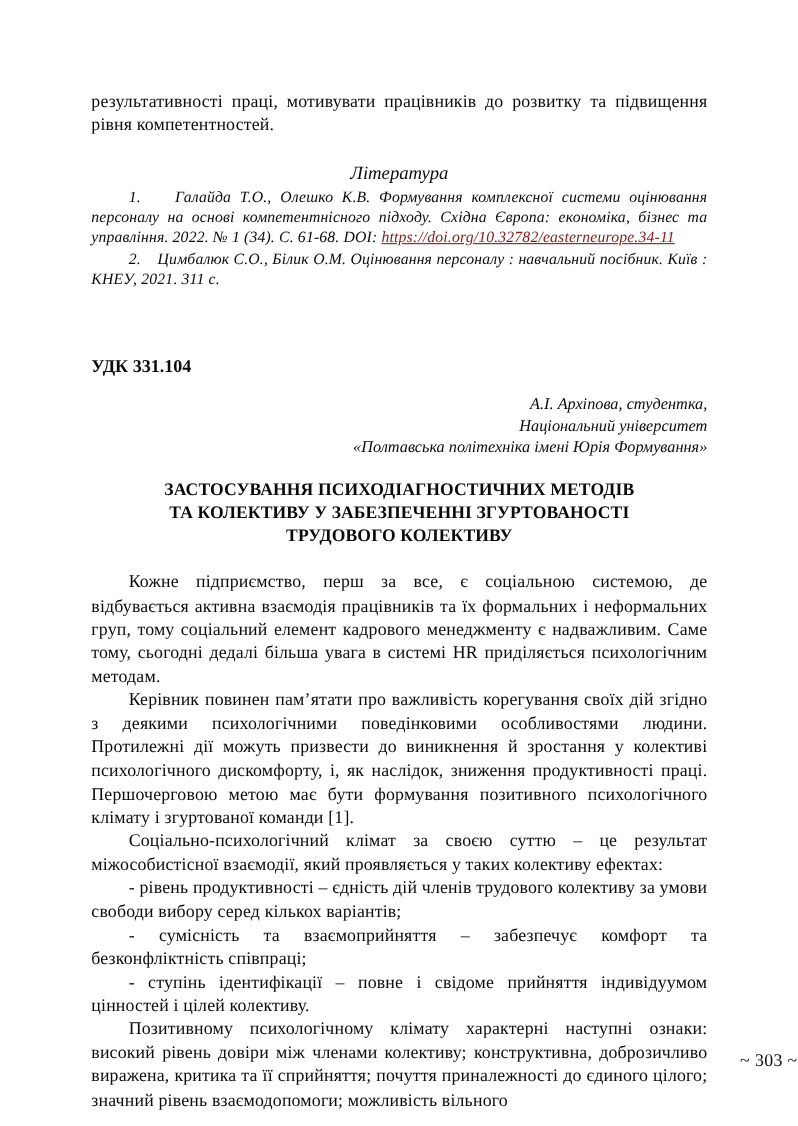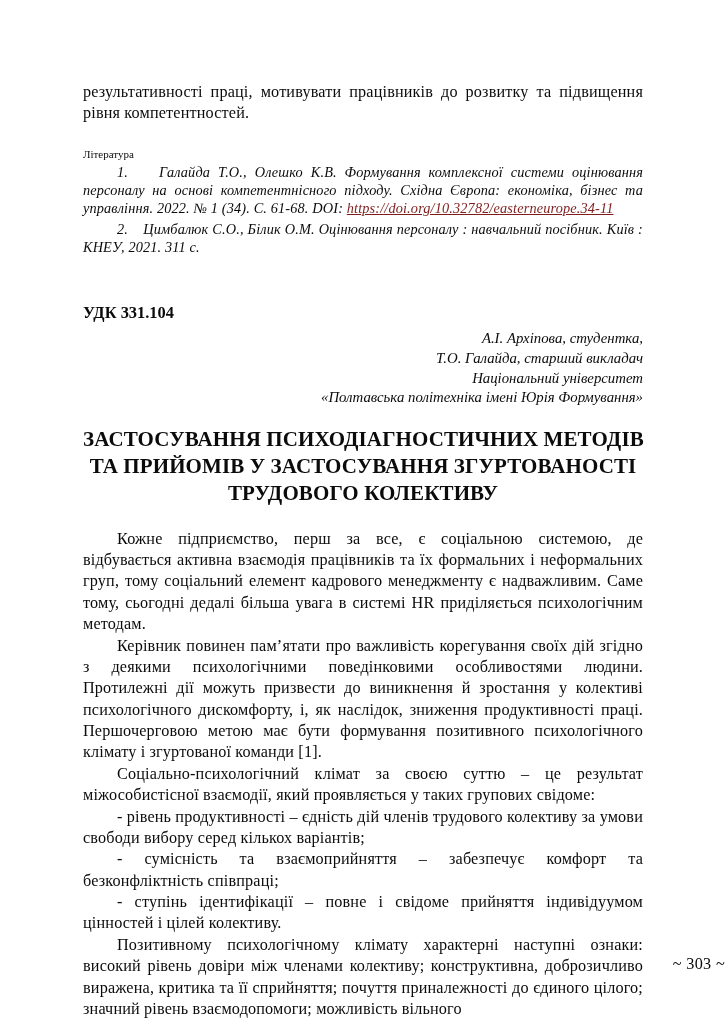--- a/index.html
+++ b/index.html
@@ -47,21 +47,23 @@
   .tail-para {
     text-align: justify;
     text-align-last: left;
   }
 
   .indent {
     text-indent: 34px;
   }
 
   .lit-heading {
-    font-size: 11px;
+    text-align: center;
+    font-style: italic;
+    font-size: 17px;
     margin-top: 22px;
     line-height: 1.3;
   }
 
   .ref {
     font-style: italic;
     font-size: 14.3px;
     line-height: 1.27;
     text-align: justify;
     text-align-last: left;
@@ -70,41 +72,41 @@
   }
   .ref .num-sp { letter-spacing: 0; }
 
   .doi-link {
     text-decoration: underline;
     font-style: italic;
     color: #7f1d1d;
   }
 
   .udk {
-    margin-top: 46px;
+    margin-top: 58px;
     font-weight: bold;
     font-size: 16.4px;
     text-align: left;
     line-height: 1.3;
   }
 
   .authors {
-    margin-top: 6px;
+    margin-top: 16px;
     text-align: right;
     font-style: italic;
     font-size: 14.8px;
     line-height: 1.33;
   }
   .authors div { white-space: nowrap; }
 
   .article-title {
     margin-top: 18px;
     text-align: center;
     font-weight: bold;
-    font-size: 21px;
+    font-size: 16px;
     line-height: 1.3;
     letter-spacing: 0.005em;
   }
   .article-title div { white-space: nowrap; }
 
   .body-block { margin-top: 21px; }
   .body-block p + p { margin-top: 0; }
 
   .page-number {
     position: absolute;
@@ -131,35 +133,34 @@
     </p>
 
     <p class="ref">
       <span>2.</span><span class="num-sp">&nbsp;&nbsp;&nbsp;&nbsp;</span><span>Цимбалюк С.О., Білик О.М. Оцінювання персоналу : навчальний посібник. Київ : КНЕУ, 2021. 311 с.</span>
     </p>
 
     <div class="udk">УДК 331.104</div>
 
     <div class="authors">
       <div>А.І. Архіпова, студентка,</div>
-      <div>Т.О. Галайда, старший викладач</div>
       <div>Національний університет</div>
       <div>«Полтавська політехніка імені Юрія Формування»</div>
     </div>
 
     <div class="article-title">
       <div>ЗАСТОСУВАННЯ ПСИХОДІАГНОСТИЧНИХ МЕТОДІВ</div>
-      <div>ТА ПРИЙОМІВ У ЗАСТОСУВАННЯ ЗГУРТОВАНОСТІ</div>
+      <div>ТА КОЛЕКТИВУ У ЗАБЕЗПЕЧЕННІ ЗГУРТОВАНОСТІ</div>
       <div>ТРУДОВОГО КОЛЕКТИВУ</div>
     </div>
 
     <div class="body-block">
       <p class="indent tail-para">Кожне підприємство, перш за все, є соціальною системою, де відбувається активна взаємодія працівників та їх формальних і неформальних груп, тому соціальний елемент кадрового менеджменту є надважливим. Саме тому, сьогодні дедалі більша увага в системі HR приділяється психологічним методам.</p>
       <p class="indent tail-para">Керівник повинен пам’ятати про важливість корегування своїх дій згідно з деякими психологічними поведінковими особливостями людини. Протилежні дії можуть призвести до виникнення й зростання у колективі психологічного дискомфорту, і, як наслідок, зниження продуктивності праці. Першочерговою метою має бути формування позитивного психологічного клімату і згуртованої команди [1].</p>
-      <p class="indent tail-para">Соціально-психологічний клімат за своєю суттю – це результат міжособистісної взаємодії, який проявляється у таких групових свідоме:</p>
+      <p class="indent tail-para">Соціально-психологічний клімат за своєю суттю – це результат міжособистісної взаємодії, який проявляється у таких колективу ефектах:</p>
       <p class="indent tail-para">- рівень продуктивності – єдність дій членів трудового колективу за умови свободи вибору серед кількох варіантів;</p>
       <p class="indent tail-para">- сумісність та взаємоприйняття – забезпечує комфорт та безконфліктність співпраці;</p>
       <p class="indent tail-para">- ступінь ідентифікації – повне і свідоме прийняття індивідуумом цінностей і цілей колективу.</p>
       <p class="indent">Позитивному психологічному клімату характерні наступні ознаки: високий рівень довіри між членами колективу; конструктивна, доброзичливо виражена, критика та її сприйняття; почуття приналежності до єдиного цілого; значний рівень взаємодопомоги; можливість вільного</p>
     </div>
 
   </div>
 
   <div class="page-number">~ 303 ~</div>
 </div>

